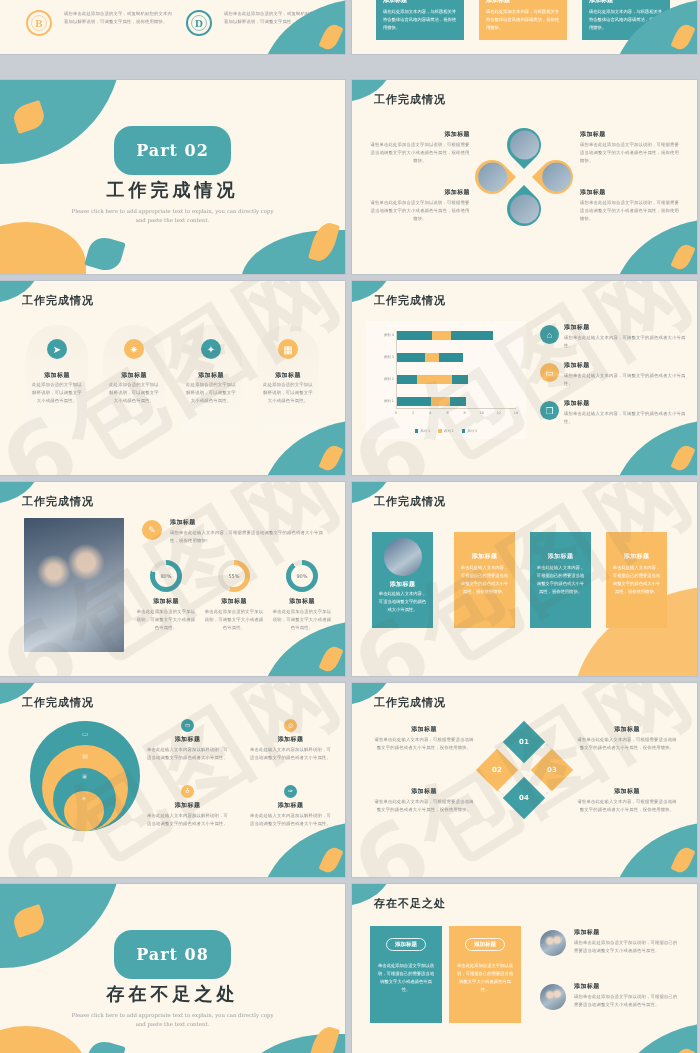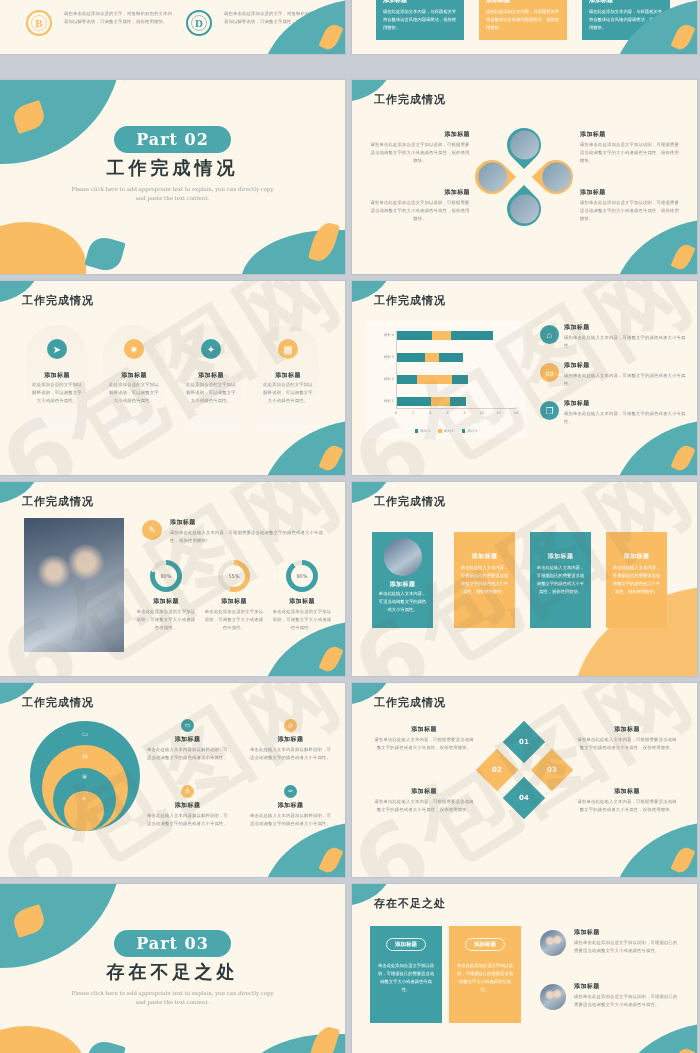--- a/index.html
+++ b/index.html
@@ -59,21 +59,21 @@
     color:#2f3a3c; letter-spacing:1px;
     font-family:"DejaVu Serif", serif;
   }
 
   
   .cover-center {
     position:absolute; left:0; right:0; top:46px; text-align:center;
   }
   .part-pill {
     display:inline-block; background:#4ba7ac; color:#fff;
-    padding:4px 22px; border-radius:18px;
+    padding:15px 22px; border-radius:18px;
     font-size:16px; font-weight:bold; letter-spacing:1px;
     font-family:"DejaVu Serif", serif;
   }
   .part-cn {
     margin-top:3px; font-size:18px; font-weight:bold; color:#2f3a3c;
     letter-spacing:4px; font-family:"DejaVu Serif", serif;
   }
   .part-en {
     margin-top:5px; font-size:5.4px; color:#9aa0a2; line-height:1.7;
     font-family:"DejaVu Serif", serif;
@@ -605,21 +605,21 @@
   </div>
 
   <div class="slide w col0 r5">
     <div class="blob-tl"></div>
     <div class="leaf" style="left:14px;top:24px;width:30px;height:26px;transform:rotate(-18deg);"></div>
     <div class="blob-bl"></div>
     <div class="leaf leaf-teal" style="left:88px;bottom:4px;width:34px;height:32px;transform:rotate(16deg);"></div>
     <div class="blob-br" style="width:130px;height:74px;border-radius:70% 0 0 0;"></div>
     <div class="leaf" style="right:10px;bottom:12px;width:22px;height:40px;transform:rotate(16deg);border-radius:60% 10% 60% 10%;"></div>
     <div class="cover-center">
-      <div class="part-pill">Part 03</div>
+      <div class="part-pill">Part 08</div>
       <div class="part-cn">存在不足之处</div>
       <div class="part-en" style="padding:0 70px;">Please click here to add appropriate text to explain, you can directly copy and paste the text content.</div>
     </div>
   </div>
 
   <div class="slide w col1 r5">
     <div class="blob-tl-sm"></div>
     <div class="sec-title">存在不足之处</div>
 
     <div class="tall-card" style="left:18px;background:#3f9fa5;">

